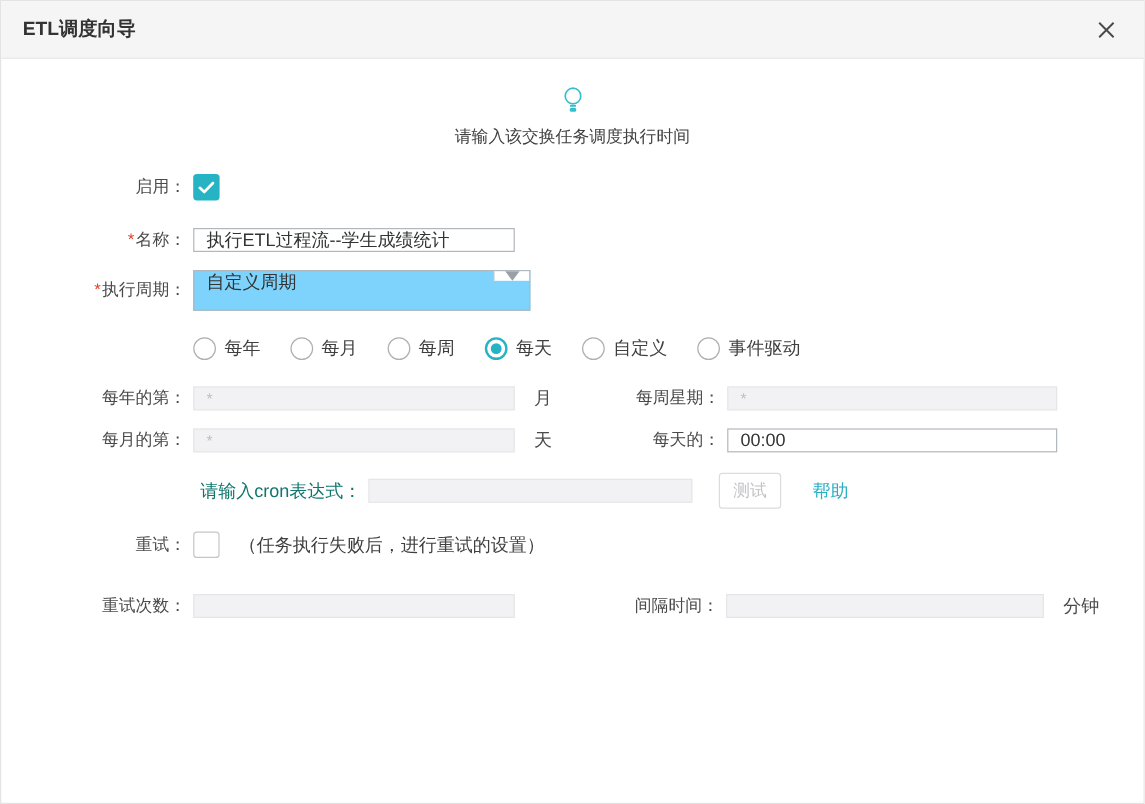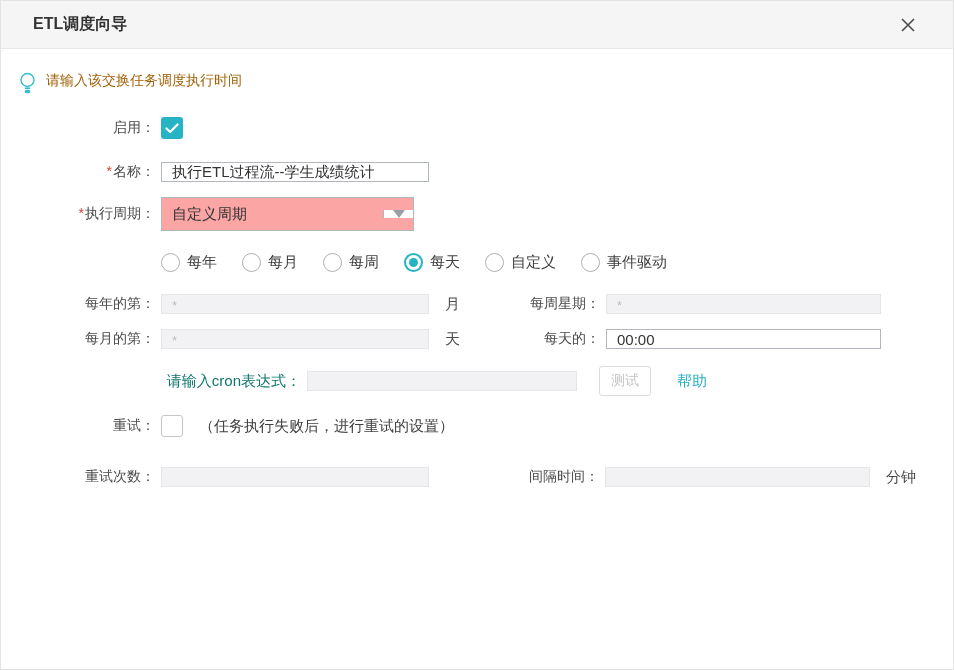--- a/index.html
+++ b/index.html
@@ -13,33 +13,33 @@
     background: #fff;
     border: 1px solid #e3e3e3;
     display: flex; flex-direction: column;
   }
   
   .titlebar {
     flex: 0 0 48px; height: 48px;
     background: #f5f5f5;
     border-bottom: 1px solid #e8e8e8;
     display: flex; align-items: center;
-    padding: 0 32px;
+    padding: 0 18px;
   }
   .title { font-size: 16px; font-weight: bold; color: #333; }
   .close {
     margin-left: auto; cursor: pointer;
     display: flex; align-items: center; justify-content: center;
     width: 26px; height: 26px;
   }
   
   .hint {
-    display: flex; gap: 10px;
+    display: flex; align-items: center; gap: 10px;
     padding: 23px 18px 0 18px;
-    color: #a16207; font-size: 14px;
+    color: #404040; font-size: 14px; flex-direction: column;
   }
   
   .form { padding-top: 22px; }
   .row { display: flex; align-items: center; }
   .lbl {
     flex: 0 0 154px; width: 154px;
     text-align: right; font-size: 14px; color: #4a4a4a;
     white-space: nowrap;
   }
   .req { color: #e83c28; margin-right: 1px; }
@@ -58,23 +58,23 @@
   
   .checkbox {
     width: 22px; height: 22px; border-radius: 3px;
     display: flex; align-items: center; justify-content: center;
     cursor: pointer;
   }
   .checkbox.checked { background: #26b4c5; }
   .checkbox.unchecked { background: #fff; border: 1px solid #c6c6c6; }
   
   .select {
-    width: 253px; height: 34px;
-    border: 1px solid #b2b6bd; background: #fca5a5;
-    display: flex; align-items: center; cursor: pointer;
+    width: 281px; height: 34px;
+    border: 1px solid #b2b6bd; background: #7dd3fc;
+    display: flex; align-items: flex-start; cursor: pointer;
   }
   .select-value { flex: 1; display:flex; align-items:center; padding-left: 10px; font-size: 15px; color: #333; }
   .select-btn {
     width: 30px; border-left: 1px solid #b2b6bd;
     display: flex; align-items: center; justify-content: center;
     background: #fff;
   }
   .caret {
     width: 0; height: 0;
     border-left: 6px solid transparent; border-right: 6px solid transparent;

